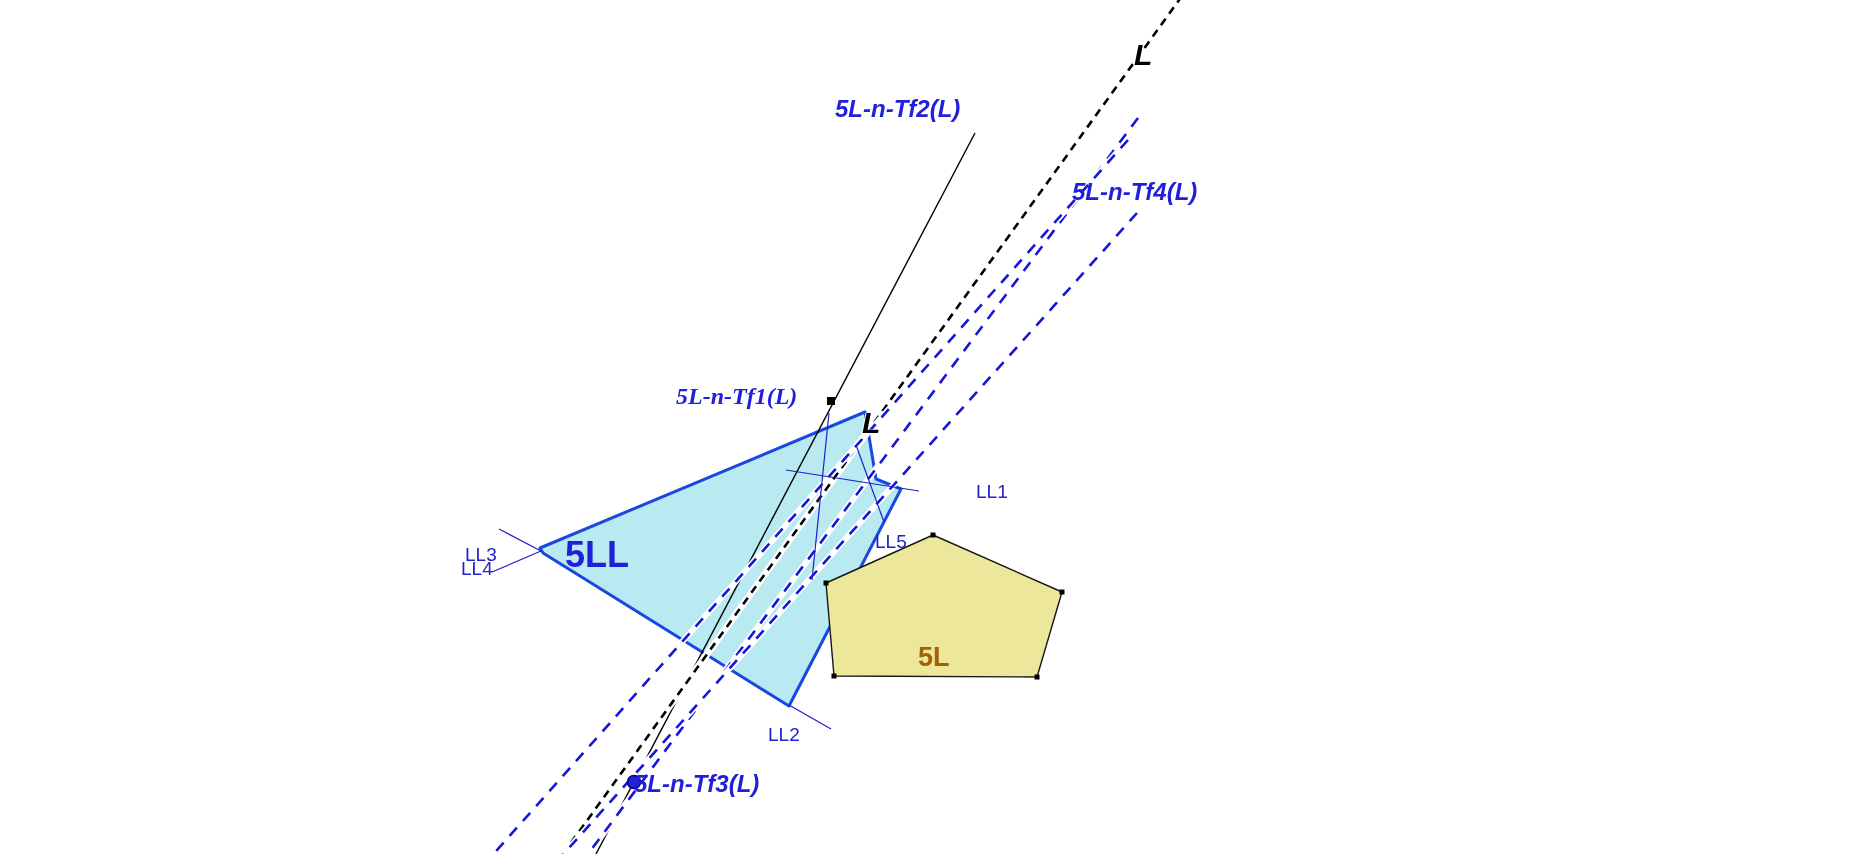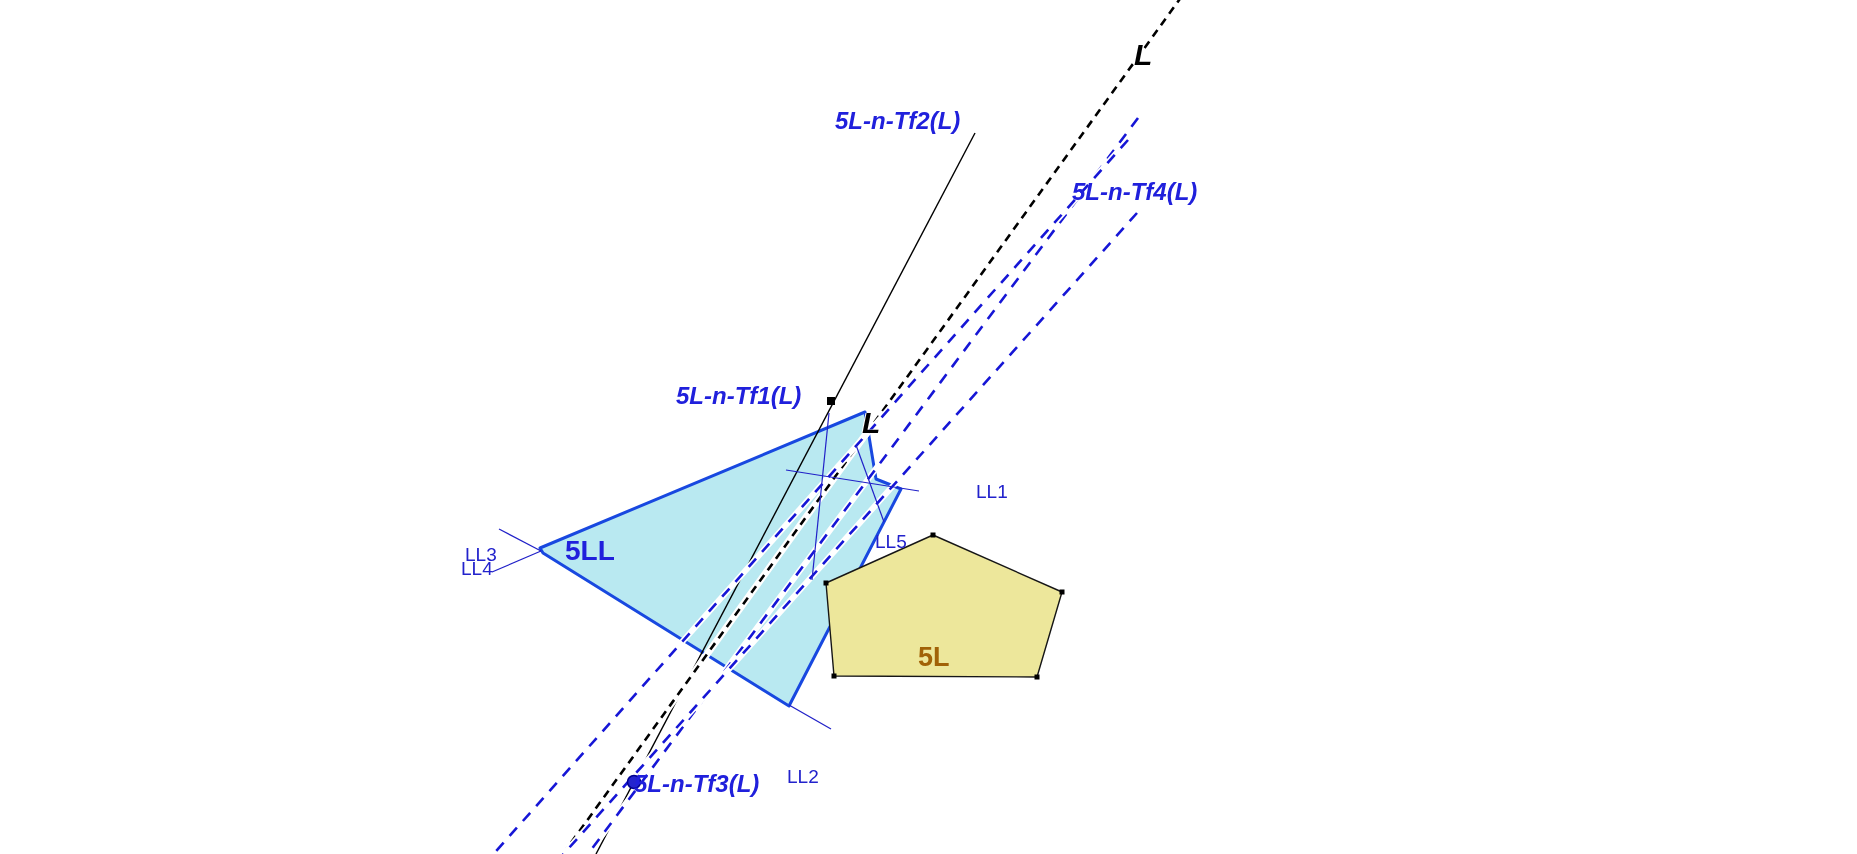--- a/index.html
+++ b/index.html
@@ -3,21 +3,21 @@
 <meta charset="utf-8">
 <style>
   html,body{margin:0;padding:0;background:#ffffff;}
   .canvas{position:relative;width:1857px;height:854px;background:#ffffff;overflow:hidden;
           font-family:"Liberation Sans",sans-serif;}
   .scene-svg{position:absolute;left:0;top:0;}
   .lbl{position:absolute;white-space:nowrap;line-height:1;user-select:none;}
   .blue-italic{font-style:italic;font-weight:bold;font-size:24px;color:#2020DC;}
   .black-italic{font-style:italic;font-weight:bold;font-size:30px;color:#000000;
                 text-shadow:1px 0 0 #ffffff,-1px 0 0 #ffffff;}
-  .blue-bold{font-weight:bold;font-size:28px;color:#2020DC;}
+  .blue-bold{font-weight:bold;font-size:36px;color:#2020DC;}
   .black-bold{font-weight:bold;font-size:27px;color:#a16207;}
   .blue-small{font-size:19px;color:#2222CC;}
 </style>
 </head>
 <body>
 
 <div class="canvas">
   <svg class="scene-svg" id="scene" width="1857" height="854" viewBox="0 0 1857 854">
       <polygon points="865,412 876,479 901,489 789,706 543,553 540,548" fill="#B9E9F1" stroke="#1848E0" stroke-width="3" stroke-linejoin="round"></polygon>
       <line x1="975" y1="133" x2="596" y2="854" stroke="#000000" stroke-width="1.4"></line>
@@ -40,24 +40,24 @@
       <line x1="829" y1="413" x2="812" y2="580" stroke="#2020C8" stroke-width="1.2"></line>
       <line x1="499" y1="529" x2="541" y2="551" stroke="#2020C8" stroke-width="1.2"></line>
       <line x1="492" y1="572" x2="541" y2="551" stroke="#2020C8" stroke-width="1.2"></line>
       <line x1="789" y1="705" x2="831" y2="729" stroke="#2020C8" stroke-width="1.2"></line>
       <rect x="827" y="397" width="8" height="8" fill="#000000"></rect>
       <circle cx="634" cy="782" r="6.5" fill="#2424CE" stroke="#000090" stroke-width="1.5"></circle>
     </svg>
 
   <div class="lbl black-italic" style="left: 1134px; top: 40px;">L</div>
   <div class="lbl black-italic" style="left: 862px; top: 408px;">L</div>
-  <div class="lbl blue-italic" style="left: 835px; top: 109px; text-align: right;">5L-n-Tf2(L)</div>
+  <div class="lbl blue-italic" style="left: 835px; top: 97px; text-align: right;">5L-n-Tf2(L)</div>
   <div class="lbl blue-italic" style="left: 1072px; top: 180px;">5L-n-Tf4(L)</div>
-  <div class="lbl blue-italic" style="left: 676px; top: 384px;">5L-n-Tf1(L)</div>
+  <div class="lbl blue-italic" style="left: 676px; top: 384px; font-family: Liberation Serif, serif;">5L-n-Tf1(L)</div>
   <div class="lbl blue-italic" style="left: 634px; top: 772px;">5L-n-Tf3(L)</div>
   <div class="lbl blue-bold" style="left: 565px; top: 537px;">5LL</div>
   <div class="lbl black-bold" style="left: 918px; top: 644px;">5L</div>
   <div class="lbl blue-small" style="left: 976px; top: 482px;">LL1</div>
-  <div class="lbl blue-small" style="left: 768px; top: 767px; margin-left: 19px;">LL2</div>
+  <div class="lbl blue-small" style="left: 768px; top: 725px;">LL2</div>
   <div class="lbl blue-small" style="left: 465px; top: 516px; margin-top: 29px;">LL3</div>
   <div class="lbl blue-small" style="left: 461px; top: 559px;">LL4</div>
   <div class="lbl blue-small" style="left: 875px; top: 520px; margin-top: 12px;">LL5</div>
 </div>
 
 </body></html>

